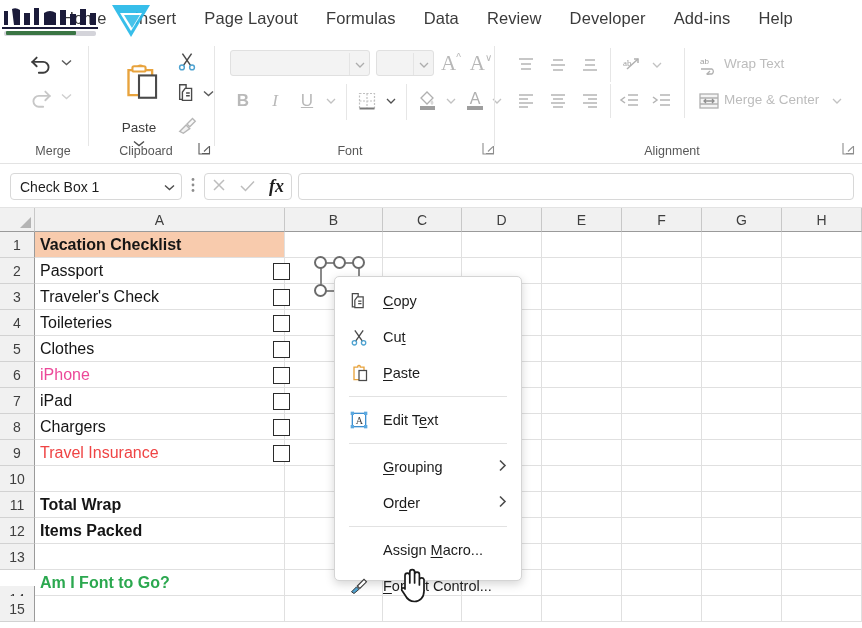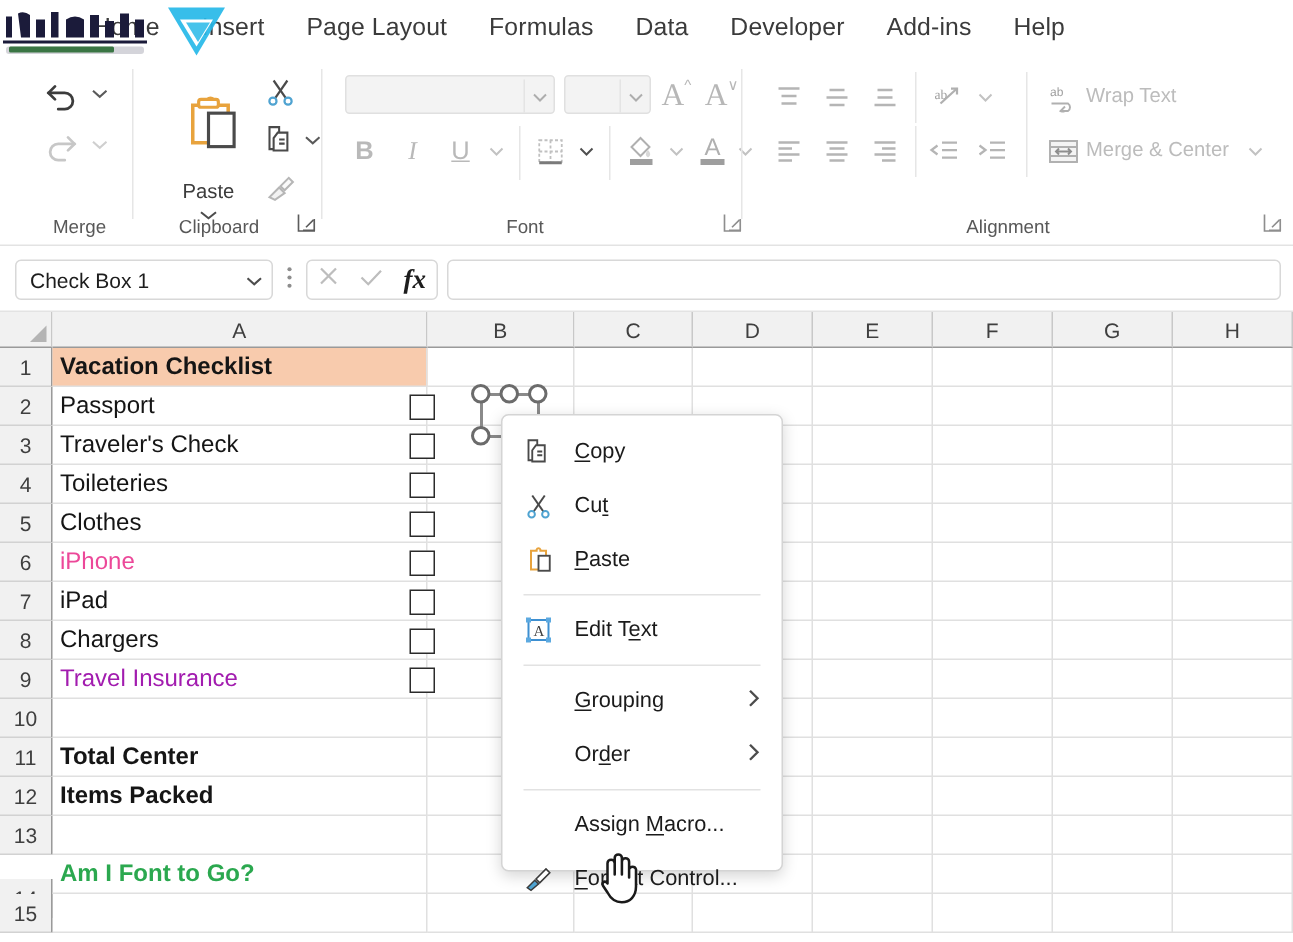--- a/index.html
+++ b/index.html
@@ -164,20 +164,21 @@
 <body>
 
 <div id="app">
 
   <div class="tabbar">
     <div class="tab">Home</div>
     <div class="tab">Insert</div>
     <div class="tab">Page Layout</div>
     <div class="tab">Formulas</div>
     <div class="tab">Data</div>
+    <div class="tab">Review</div>
     <div class="tab">Developer</div>
     <div class="tab">Add-ins</div>
     <div class="tab">Help</div>
   </div>
 
   <div class="watermark">
     <svg width="160" height="38" viewBox="0 0 160 38">
       <g fill="#1b1b3a">
         <path d="M4 10 L8 10 L8 24 L4 24 Z"></path>
         <path d="M12 8 Q16 6 20 9 L20 24 L14 24 Z"></path>
@@ -591,37 +592,37 @@
         <div class="cell" style="left: 702px; top: 180px; width: 80px; height: 26px;"></div>
         <div class="cell" style="left: 782px; top: 180px; width: 80px; height: 26px;"></div>
         <div class="cell" style="left: 35px; top: 206px; width: 250px; height: 26px; color: rgb(21, 21, 21);">Chargers</div>
         <div class="cell" style="left: 285px; top: 206px; width: 98px; height: 26px;"></div>
         <div class="cell" style="left: 383px; top: 206px; width: 79px; height: 26px;"></div>
         <div class="cell" style="left: 462px; top: 206px; width: 80px; height: 26px;"></div>
         <div class="cell" style="left: 542px; top: 206px; width: 80px; height: 26px;"></div>
         <div class="cell" style="left: 622px; top: 206px; width: 80px; height: 26px;"></div>
         <div class="cell" style="left: 702px; top: 206px; width: 80px; height: 26px;"></div>
         <div class="cell" style="left: 782px; top: 206px; width: 80px; height: 26px;"></div>
-        <div class="cell" style="left: 35px; top: 232px; width: 250px; height: 26px; color: #a21caf;">Travel Insurance</div>
+        <div class="cell" style="left: 35px; top: 232px; width: 250px; height: 26px; color: #ef4444;">Travel Insurance</div>
         <div class="cell" style="left: 285px; top: 232px; width: 98px; height: 26px;"></div>
         <div class="cell" style="left: 383px; top: 232px; width: 79px; height: 26px;"></div>
         <div class="cell" style="left: 462px; top: 232px; width: 80px; height: 26px;"></div>
         <div class="cell" style="left: 542px; top: 232px; width: 80px; height: 26px;"></div>
         <div class="cell" style="left: 622px; top: 232px; width: 80px; height: 26px;"></div>
         <div class="cell" style="left: 702px; top: 232px; width: 80px; height: 26px;"></div>
         <div class="cell" style="left: 782px; top: 232px; width: 80px; height: 26px;"></div>
         <div class="cell" style="left: 35px; top: 258px; width: 250px; height: 26px; color: rgb(21, 21, 21);"></div>
         <div class="cell" style="left: 285px; top: 258px; width: 98px; height: 26px;"></div>
         <div class="cell" style="left: 383px; top: 258px; width: 79px; height: 26px;"></div>
         <div class="cell" style="left: 462px; top: 258px; width: 80px; height: 26px;"></div>
         <div class="cell" style="left: 542px; top: 258px; width: 80px; height: 26px;"></div>
         <div class="cell" style="left: 622px; top: 258px; width: 80px; height: 26px;"></div>
         <div class="cell" style="left: 702px; top: 258px; width: 80px; height: 26px;"></div>
         <div class="cell" style="left: 782px; top: 258px; width: 80px; height: 26px;"></div>
-        <div class="cell bold" style="left: 35px; top: 284px; width: 250px; height: 26px; color: rgb(21, 21, 21);">Total Center</div>
+        <div class="cell bold" style="left: 35px; top: 284px; width: 250px; height: 26px; color: rgb(21, 21, 21);">Total Wrap</div>
         <div class="cell" style="left: 285px; top: 284px; width: 98px; height: 26px;"></div>
         <div class="cell" style="left: 383px; top: 284px; width: 79px; height: 26px;"></div>
         <div class="cell" style="left: 462px; top: 284px; width: 80px; height: 26px;"></div>
         <div class="cell" style="left: 542px; top: 284px; width: 80px; height: 26px;"></div>
         <div class="cell" style="left: 622px; top: 284px; width: 80px; height: 26px;"></div>
         <div class="cell" style="left: 702px; top: 284px; width: 80px; height: 26px;"></div>
         <div class="cell" style="left: 782px; top: 284px; width: 80px; height: 26px;"></div>
         <div class="cell bold" style="left: 35px; top: 310px; width: 250px; height: 26px; color: rgb(21, 21, 21);">Items Packed</div>
         <div class="cell" style="left: 285px; top: 310px; width: 98px; height: 26px;"></div>
         <div class="cell" style="left: 383px; top: 310px; width: 79px; height: 26px;"></div>

